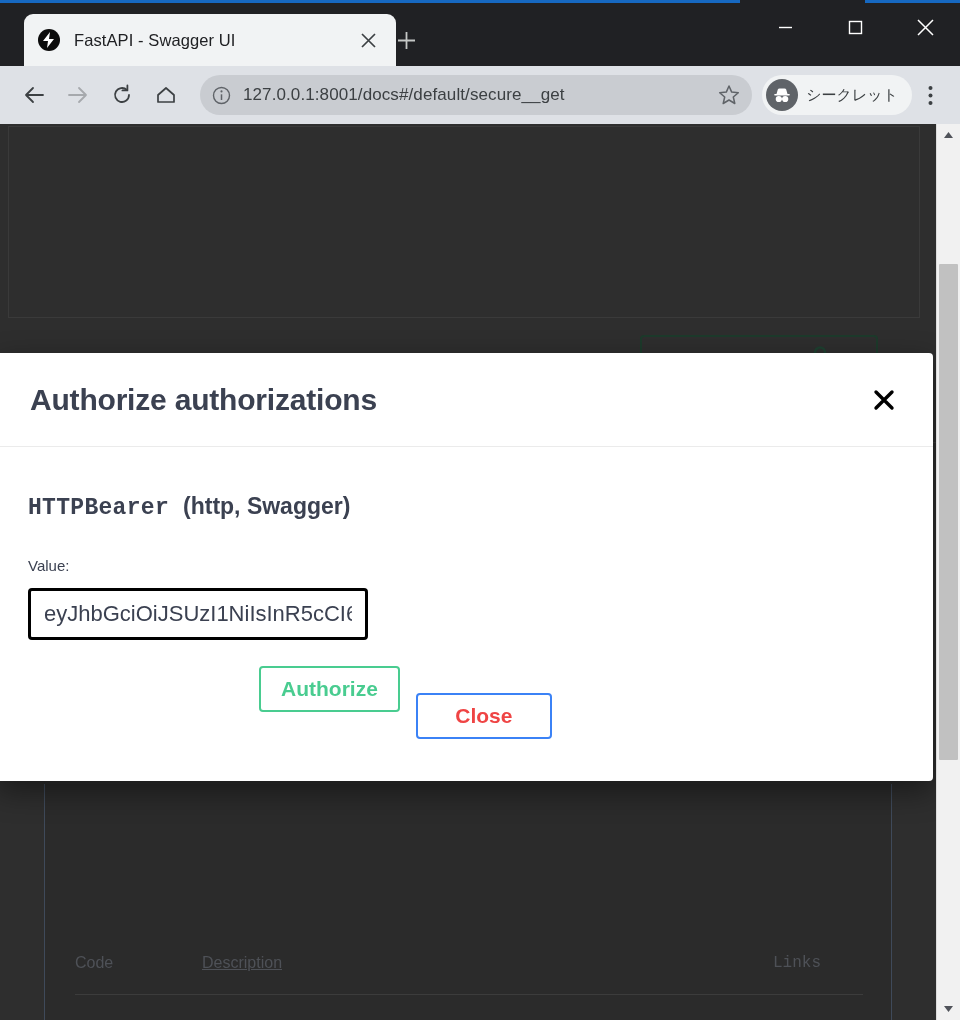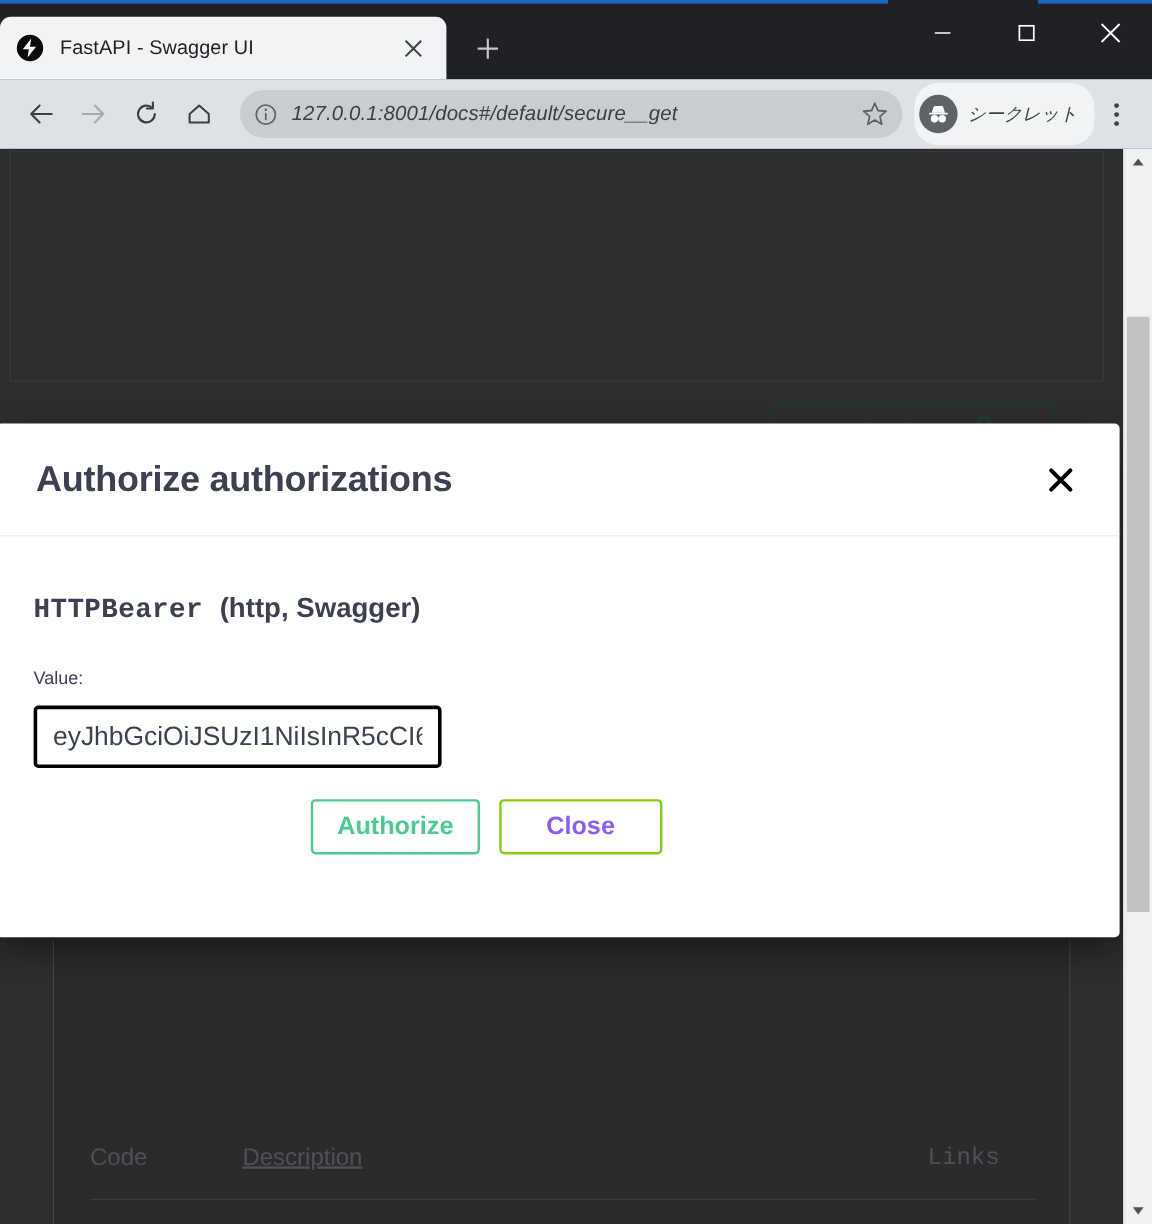--- a/index.html
+++ b/index.html
@@ -38,21 +38,21 @@
     position: absolute;
     top: 0; left: 865px;
     width: 95px;
     height: 3px;
     background: #1668c1;
   }
 
   
   .tab {
     position: absolute;
-    left: 0;
+    left: 24px;
     top: 14px;
     width: 372px;
     height: 52px;
     background: #f1f3f4;
     border-radius: 9px 9px 0 0;
     display: flex;
     align-items: center;
     padding: 0 14px;
     box-sizing: border-box;
   }
@@ -107,21 +107,20 @@
   
   .toolbar {
     position: absolute;
     top: 66px; left: 0; right: 0;
     height: 58px;
     background: #dee1e6;
     display: flex;
     align-items: center;
     padding: 0 12px;
     box-sizing: border-box;
-    font-style: italic;
   }
   .nav-btn {
     width: 44px; height: 44px;
     display: flex; align-items: center; justify-content: center;
     flex: 0 0 auto;
   }
   .omnibox {
     flex: 1 1 auto;
     height: 40px;
     margin: 0 8px 0 12px;
@@ -146,21 +145,21 @@
     overflow: hidden;
     letter-spacing: .1px;
   }
   .omnibox-star {
     flex: 0 0 auto;
     margin-left: 8px;
     display: flex; align-items: center;
   }
   .incognito-chip {
     flex: 0 0 auto;
-    height: 52px;
+    height: 40px;
     background: #f1f3f4;
     border-radius: 20px;
     display: flex;
     align-items: center;
     padding: 0 14px 0 4px;
     margin-left: 2px;
   }
   .incognito-avatar {
     width: 32px; height: 32px;
     border-radius: 50%;
@@ -245,21 +244,21 @@
     left: 30px;
     top: 170px;
     width: 788px;
   }
   .rt-head {
     display: flex;
     padding-bottom: 22px;
     border-bottom: 1px solid #3c3c3c;
   }
   .rt-th {
-    font-size: 20px;
+    font-size: 16px;
     color: #4e5157;
     font-weight: normal;
   }
   .rt-th.code { width: 127px; }
   .rt-th.desc { flex: 1 1 auto; text-decoration: underline; }
   .rt-th.links { text-align: left; width: 90px; font-family: Liberation Mono, monospace; }
   .rt-row {
     display: flex;
     padding-top: 28px;
   }
@@ -356,22 +355,23 @@
     font-weight: bold;
     font-family: "Liberation Sans", sans-serif;
     cursor: pointer;
     padding: 0 20px;
   }
   .btn-authorize {
     border: 2px solid #49cc90;
     color: #49cc90;
   }
   .btn-close {
-    border: 2px solid #84cc16;
-    color: #8b5cf6;
+    border: 2px solid #3b82f6;
+    color: #ef4444;
+    margin-top: 27px;
   }
 
   
   .scrollbar {
     position: absolute;
     top: 124px;
     right: 0;
     width: 24px;
     height: 896px;
     background: #f1f1f1;

